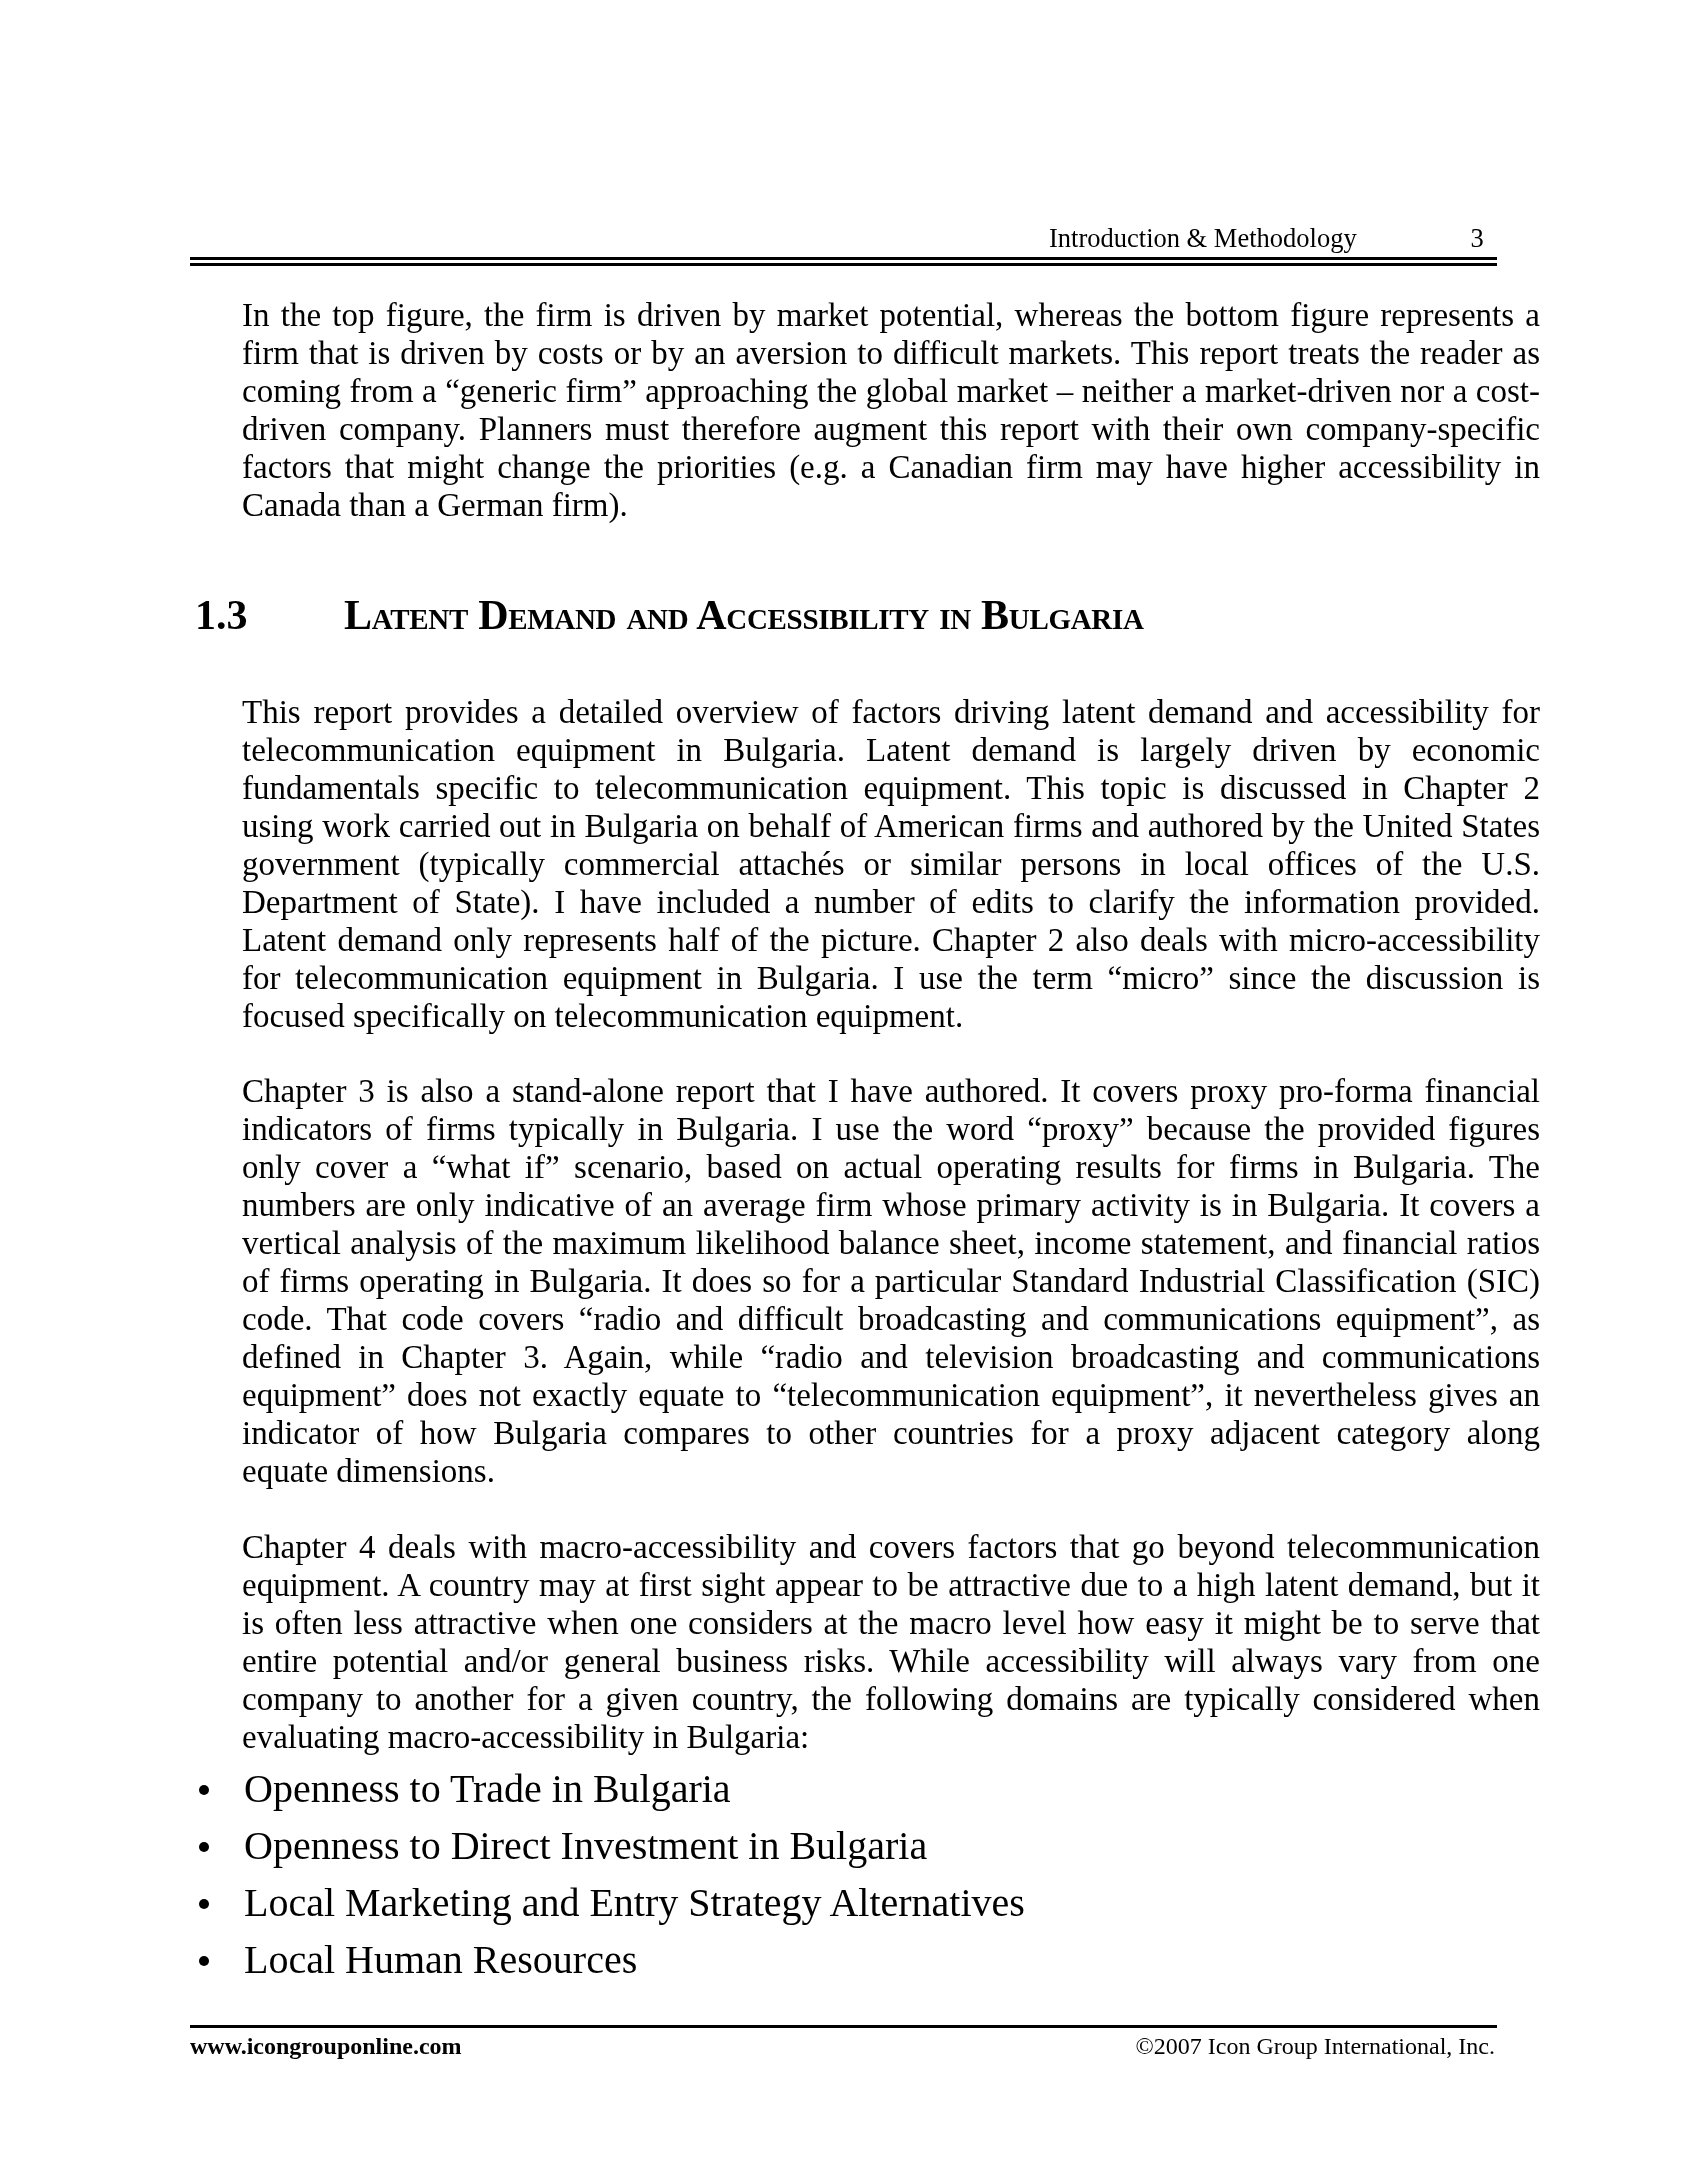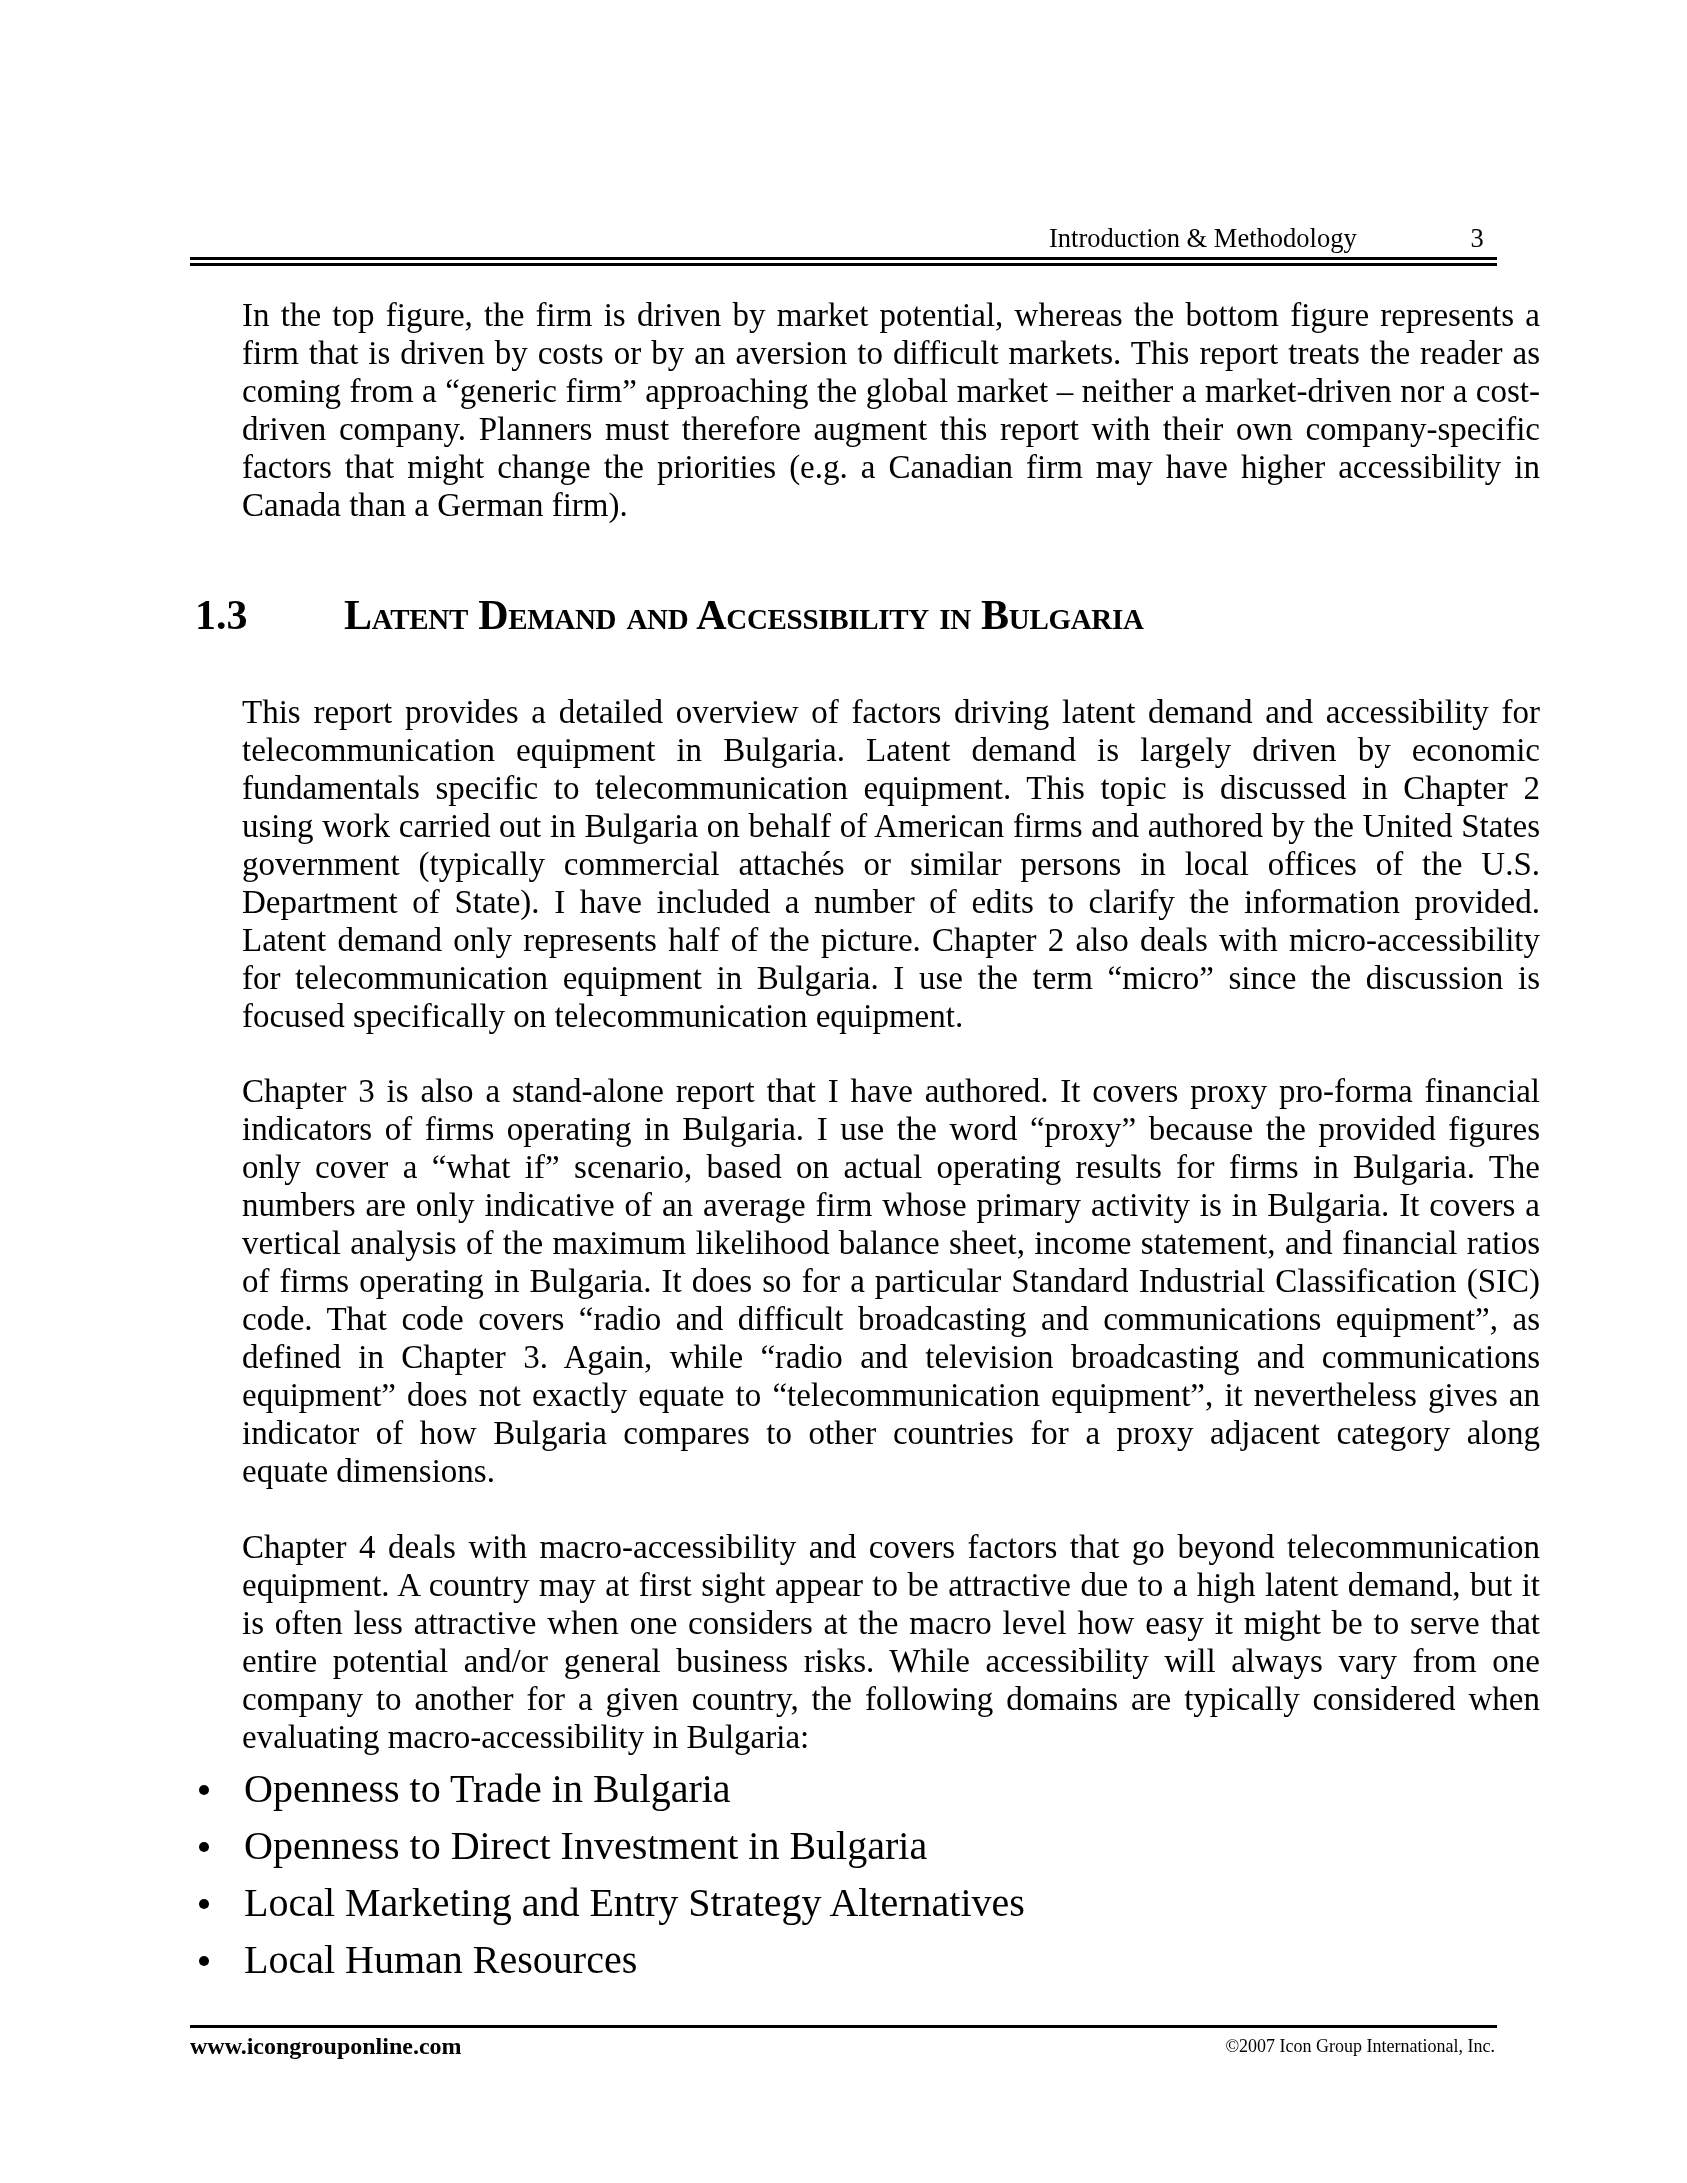--- a/index.html
+++ b/index.html
@@ -25,21 +25,21 @@
 
   
   .bullets { position: absolute; left: 195px; top: 1770px; width: 1257px; margin: 0; padding: 0; list-style: none; }
   .bullets li { position: relative; height: 57px; font-size: 40px; line-height: 38px; }
   .bullets .dot { position: absolute; left: 4px; top: 14.6px; width: 10px; height: 10px; border-radius: 50%; background: #000; }
   .bullets .btxt { position: absolute; left: 49px; top: 0; white-space: nowrap; }
 
   
   .foot-rule { position: absolute; left: 190px; top: 2025px; width: 1307px; height: 2.6px; background: #000; }
   .foot-url { position: absolute; left: 190px; top: 2032px; font-size: 24px; line-height: 29px; font-weight: bold; white-space: nowrap; }
-  .foot-copy { position: absolute; right: 192px; top: 2032px; font-size: 18px; line-height: 29px; white-space: nowrap; }
+  .foot-copy { position: absolute; right: 192px; top: 2032px; font-size: 24px; line-height: 29px; white-space: nowrap; }
 </style>
 </head>
 <body>
 
 <div class="page">
 
   <div class="run-head">
     <span class="title">Introduction &amp; Methodology</span>
     <span class="pageno">3</span>
   </div>
@@ -67,21 +67,21 @@
     <span class="line" style="white-space: normal; overflow: hidden;">using work carried out in Bulgaria on behalf of American firms and authored by the United States</span>
     <span class="line" style="white-space: normal; overflow: hidden;">government (typically commercial attachés or similar persons in local offices of the U.S.</span>
     <span class="line" style="white-space: normal; overflow: hidden;">Department of State).  I have included a number of edits to clarify the information provided.</span>
     <span class="line" style="white-space: normal; overflow: hidden;">Latent demand only represents half of the picture.  Chapter 2 also deals with micro-accessibility</span>
     <span class="line" style="white-space: normal; overflow: hidden;">for telecommunication equipment in Bulgaria.  I use the term “micro” since the discussion is</span>
     <span class="line last">focused specifically on telecommunication equipment.</span>
   </div>
 
   <div class="para" style="top:1072px;">
     <span class="line" style="white-space: normal; overflow: hidden;">Chapter 3 is also a stand-alone report that I have authored.  It covers proxy pro-forma financial</span>
-    <span class="line" style="white-space: normal; overflow: hidden;">indicators of firms operating in Bulgaria.  I use the word “proxy” because the provided figures</span>
+    <span class="line" style="white-space: normal; overflow: hidden;">indicators of firms typically in Bulgaria.  I use the word “proxy” because the provided figures</span>
     <span class="line" style="white-space: normal; overflow: hidden;">only cover a “what if” scenario, based on actual operating results for firms in Bulgaria.  The</span>
     <span class="line" style="white-space: normal; overflow: hidden;">numbers are only indicative of an average firm whose primary activity is in Bulgaria.  It covers a</span>
     <span class="line" style="white-space: normal; overflow: hidden;">vertical analysis of the maximum likelihood balance sheet, income statement, and financial ratios</span>
     <span class="line" style="white-space: normal; overflow: hidden;">of firms operating in Bulgaria.  It does so for a particular Standard Industrial Classification (SIC)</span>
     <span class="line" style="white-space: normal; overflow: hidden;">code.  That code covers “radio and difficult broadcasting and communications equipment”, as</span>
     <span class="line" style="white-space: normal; overflow: hidden;">defined in Chapter 3.  Again, while “radio and television broadcasting and communications</span>
     <span class="line" style="white-space: normal; overflow: hidden;">equipment” does not exactly equate to “telecommunication equipment”, it nevertheless gives an</span>
     <span class="line" style="white-space: normal; overflow: hidden;">indicator of how Bulgaria compares to other countries for a proxy adjacent category along</span>
     <span class="line last">equate dimensions.</span>
   </div>

